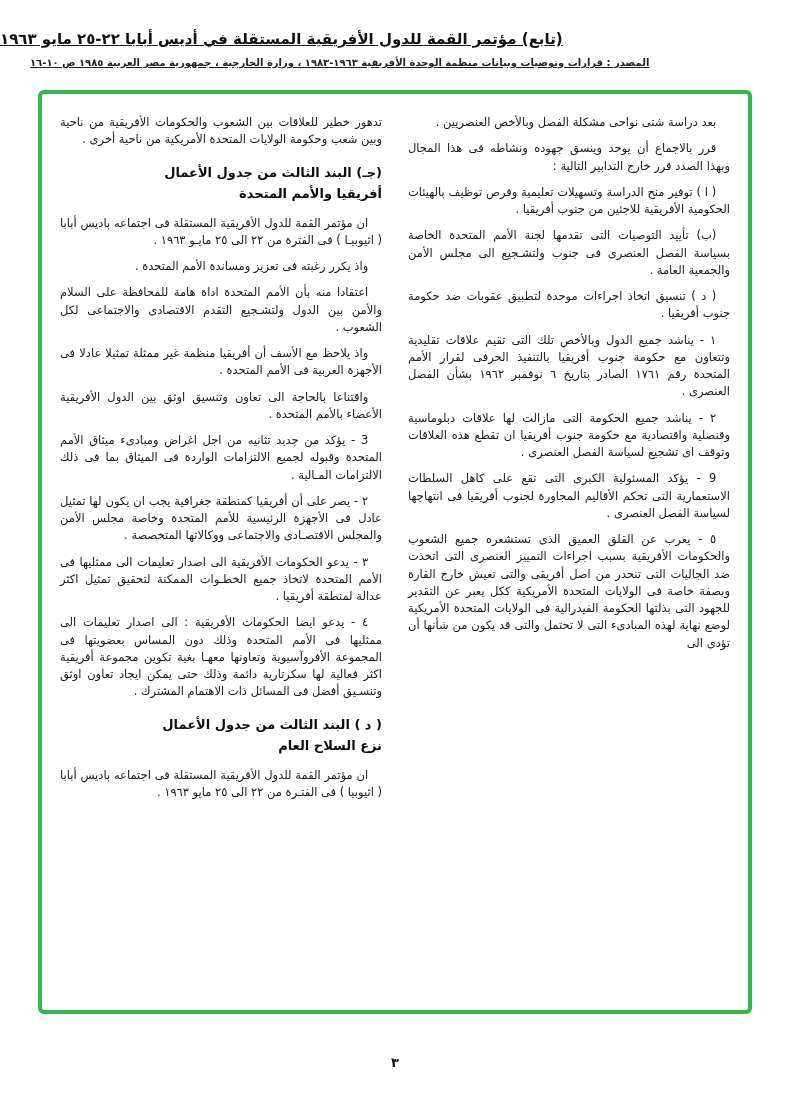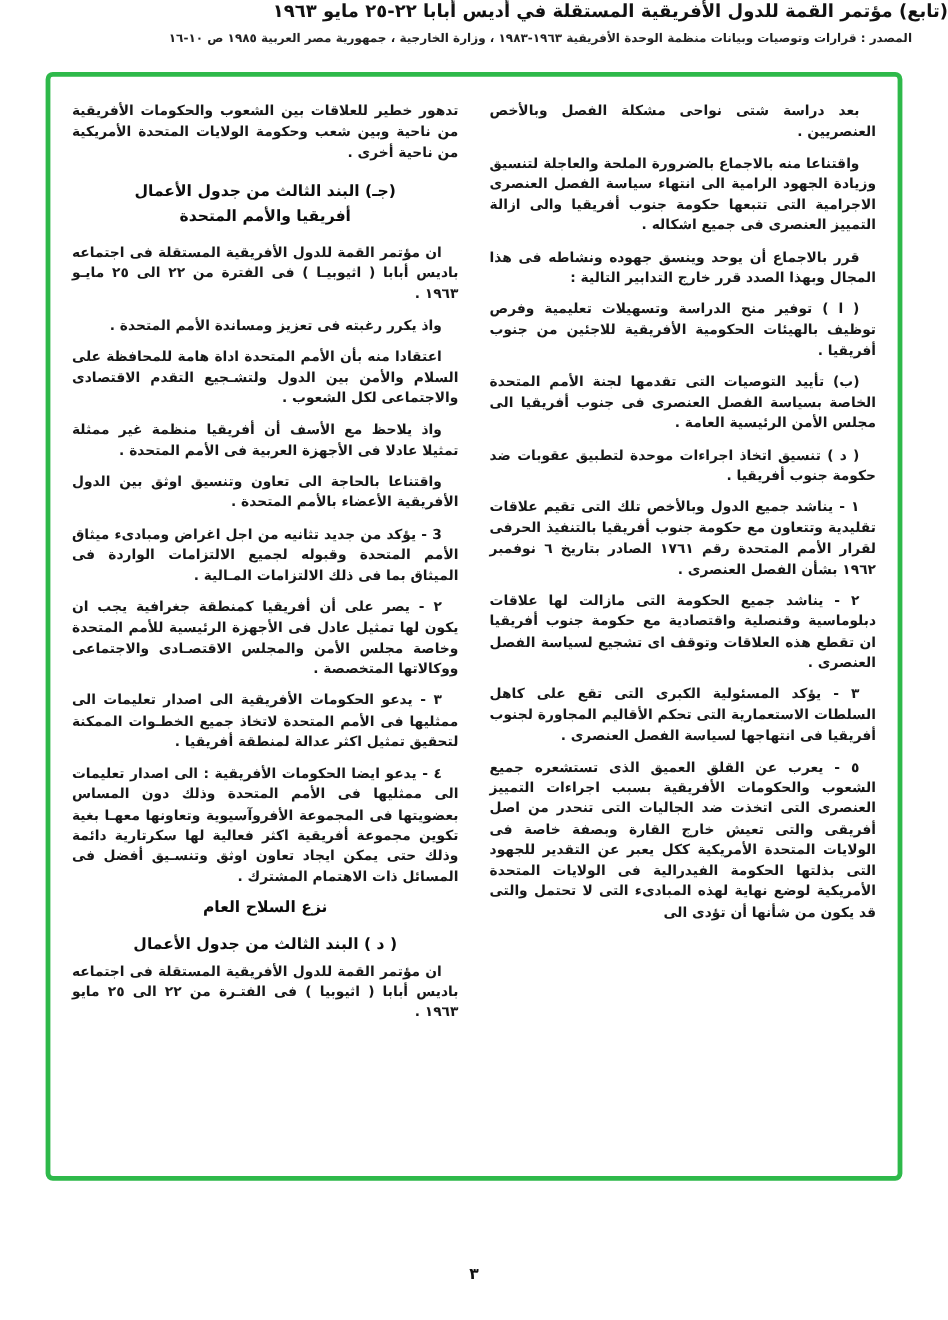--- a/index.html
+++ b/index.html
@@ -11,21 +11,21 @@
   html,body{width:790px;}
   body{
     height:1100px;
     background:var(--paper);
     color:var(--ink);
     font-family:"DejaVu Sans","Liberation Sans",sans-serif;
     direction:rtl;
     overflow:hidden;
   }
   .page{width:790px;height:1100px;position:relative;}
-  header{text-align:right;}
+  header{padding-top:30px;text-align:left;text-decoration:underline;}
   .doc-title{
     font-size:15px;
     font-weight:bold;
     letter-spacing:0;
     color:#111;
   }
   .source-line{
     margin-top:9px;
     font-size:10px;
     font-weight:bold;
@@ -47,25 +47,24 @@
     flex:1 1 0;
     min-width:0;
   }
   .col p{
     font-size:11.5px;
     line-height:1.5;
     text-align:justify;
     text-indent:1.2em;
     margin-bottom:9px;
     color:#181818;
-    font-weight:bold;
   }
   .col p.no-indent{text-indent:0;}
   .section-heading{
-    text-align:center;
+    text-align:right;
     font-weight:bold;
     font-size:13px;
     margin:16px 0 6px 0;
     color:#0d0d0d;
   }
   .section-heading.sub{
     margin:2px 0 14px 0;
   }
   .page-number{
     position:absolute;
@@ -84,46 +83,45 @@
 
   <header>
     <h1 class="doc-title">(تابع)  مؤتمر القمة للدول الأفريقية المستقلة في أديس أبابا ٢٢-٢٥ مايو ١٩٦٣</h1>
     <p class="source-line">المصدر : قرارات وتوصيات وبيانات منظمة الوحدة الأفريقية ١٩٦٣-١٩٨٣ ، وزارة الخارجية ، جمهورية مصر العربية ١٩٨٥ ص ١٠-١٦</p>
   </header>
 
   <div class="frame">
 
     <div class="col">
       <p>بعد دراسة شتى نواحى مشكلة الفصل وبالأخص العنصريين .</p>
-      <p>واقتناعا منه بالاجماع بالضرورة الملحة والعاجلة لتنسيق وزيادة الجهود الرامية الى انتهاء سياسة الفصل العنصرى الاجرامية التى تتبعها حكومة جنوب أفريقيا والى ازالة التمييز العنصرى فى جميع اشكاله .</p>
       <p>قرر بالاجماع أن يوحد وينسق جهوده ونشاطه فى هذا المجال وبهذا الصدد قرر خارج التدابير التالية :</p>
       <p>( ا ) توفير منح الدراسة وتسهيلات تعليمية وفرص توظيف بالهيئات الحكومية الأفريقية للاجئين من جنوب أفريقيا .</p>
-      <p>(ب) تأييد التوصيات التى تقدمها لجنة الأمم المتحدة الخاصة بسياسة الفصل العنصرى فى جنوب أفريقيا الى مجلس الأمن الرئيسية العامة .</p>
+      <p>(ب) تأييد التوصيات التى تقدمها لجنة الأمم المتحدة الخاصة بسياسة الفصل العنصرى فى جنوب ولتشـجيع الى مجلس الأمن والجمعية العامة .</p>
       <p>( د ) تنسيق اتخاذ اجراءات موحدة لتطبيق عقوبات ضد حكومة جنوب أفريقيا .</p>
       <p>١ - يناشد جميع الدول وبالأخص تلك التى تقيم علاقات تقليدية وتتعاون مع حكومة جنوب أفريقيا بالتنفيذ الحرفى لقرار الأمم المتحدة رقم ١٧٦١ الصادر بتاريخ ٦ نوفمبر ١٩٦٢ بشأن الفصل العنصرى .</p>
       <p>٢ - يناشد جميع الحكومة التى مازالت لها علاقات دبلوماسية وقنصلية واقتصادية مع حكومة جنوب أفريقيا ان تقطع هذه العلاقات وتوقف اى تشجيع لسياسة الفصل العنصرى .</p>
-      <p>٣ - يؤكد المسئولية الكبرى التى تقع على كاهل السلطات الاستعمارية التى تحكم الأقاليم المجاورة لجنوب أفريقيا فى انتهاجها لسياسة الفصل العنصرى .</p>
+      <p>9 - يؤكد المسئولية الكبرى التى تقع على كاهل السلطات الاستعمارية التى تحكم الأقاليم المجاورة لجنوب أفريقيا فى انتهاجها لسياسة الفصل العنصرى .</p>
       <p>٥ - يعرب عن القلق العميق الذى تستشعره جميع الشعوب والحكومات الأفريقية بسبب اجراءات التمييز العنصرى التى اتخذت ضد الجاليات التى تنحدر من اصل أفريقى والتى تعيش خارج القارة وبصفة خاصة فى الولايات المتحدة الأمريكية ككل يعبر عن التقدير للجهود التى بذلتها الحكومة الفيدرالية فى الولايات المتحدة الأمريكية لوضع نهاية لهذه المبادىء التى لا تحتمل والتى قد يكون من شأنها أن تؤدى الى</p>
     </div>
 
     <div class="col">
       <p class="no-indent">تدهور خطير للعلاقات بين الشعوب والحكومات الأفريقية من ناحية وبين شعب وحكومة الولايات المتحدة الأمريكية من ناحية أخرى .</p>
       <h2 class="section-heading">(جـ) البند الثالث من جدول الأعمال</h2>
       <h2 class="section-heading sub">أفريقيا والأمم المتحدة</h2>
       <p>ان مؤتمر القمة للدول الأفريقية المستقلة فى اجتماعه باديس أبابا ( اثيوبيـا ) فى الفترة من ٢٢ الى ٢٥ مايـو ١٩٦٣ .</p>
       <p>واذ يكرر رغبته فى تعزيز ومساندة الأمم المتحدة .</p>
       <p>اعتقادا منه بأن الأمم المتحدة اداة هامة للمحافظة على السلام والأمن بين الدول ولتشـجيع التقدم الاقتصادى والاجتماعى لكل الشعوب .</p>
       <p>واذ يلاحظ مع الأسف أن أفريقيا منظمة غير ممثلة تمثيلا عادلا فى الأجهزة العربية فى الأمم المتحدة .</p>
       <p>واقتناعا بالحاجة الى تعاون وتنسيق اوثق بين الدول الأفريقية الأعضاء بالأمم المتحدة .</p>
       <p>3 - يؤكد من جديد تثانيه من اجل اغراض ومبادىء ميثاق الأمم المتحدة وقبوله لجميع الالتزامات الواردة فى الميثاق بما فى ذلك الالتزامات المـالية .</p>
       <p>٢ - يصر على أن أفريقيا كمنطقة جغرافية يجب ان يكون لها تمثيل عادل فى الأجهزة الرئيسية للأمم المتحدة وخاصة مجلس الأمن والمجلس الاقتصـادى والاجتماعى ووكالاتها المتخصصة .</p>
       <p>٣ - يدعو الحكومات الأفريقية الى اصدار تعليمات الى ممثليها فى الأمم المتحدة لاتخاذ جميع الخطـوات الممكنة لتحقيق تمثيل اكثر عدالة لمنطقة أفريقيا .</p>
       <p>٤ - يدعو ايضا الحكومات الأفريقية : الى اصدار تعليمات الى ممثليها فى الأمم المتحدة وذلك دون المساس بعضويتها فى المجموعة الأفروآسيوية وتعاونها معهـا بغية تكوين مجموعة أفريقية اكثر فعالية لها سكرتارية دائمة وذلك حتى يمكن ايجاد تعاون اوثق وتنسـيق أفضل فى المسائل ذات الاهتمام المشترك .</p>
+      <h2 class="section-heading">( د ) البند الثالث من جدول الأعمال</h2>
       <h2 class="section-heading sub">نزع السلاح العام</h2>
-      <h2 class="section-heading">( د ) البند الثالث من جدول الأعمال</h2>
       <p>ان مؤتمر القمة للدول الأفريقية المستقلة فى اجتماعه باديس أبابا ( اثيوبيا ) فى الفتـرة من ٢٢ الى ٢٥ مايو ١٩٦٣ .</p>
     </div>
 
   </div>
 
   <div class="page-number">٣</div>
 
 </div>
 
 </body></html>

